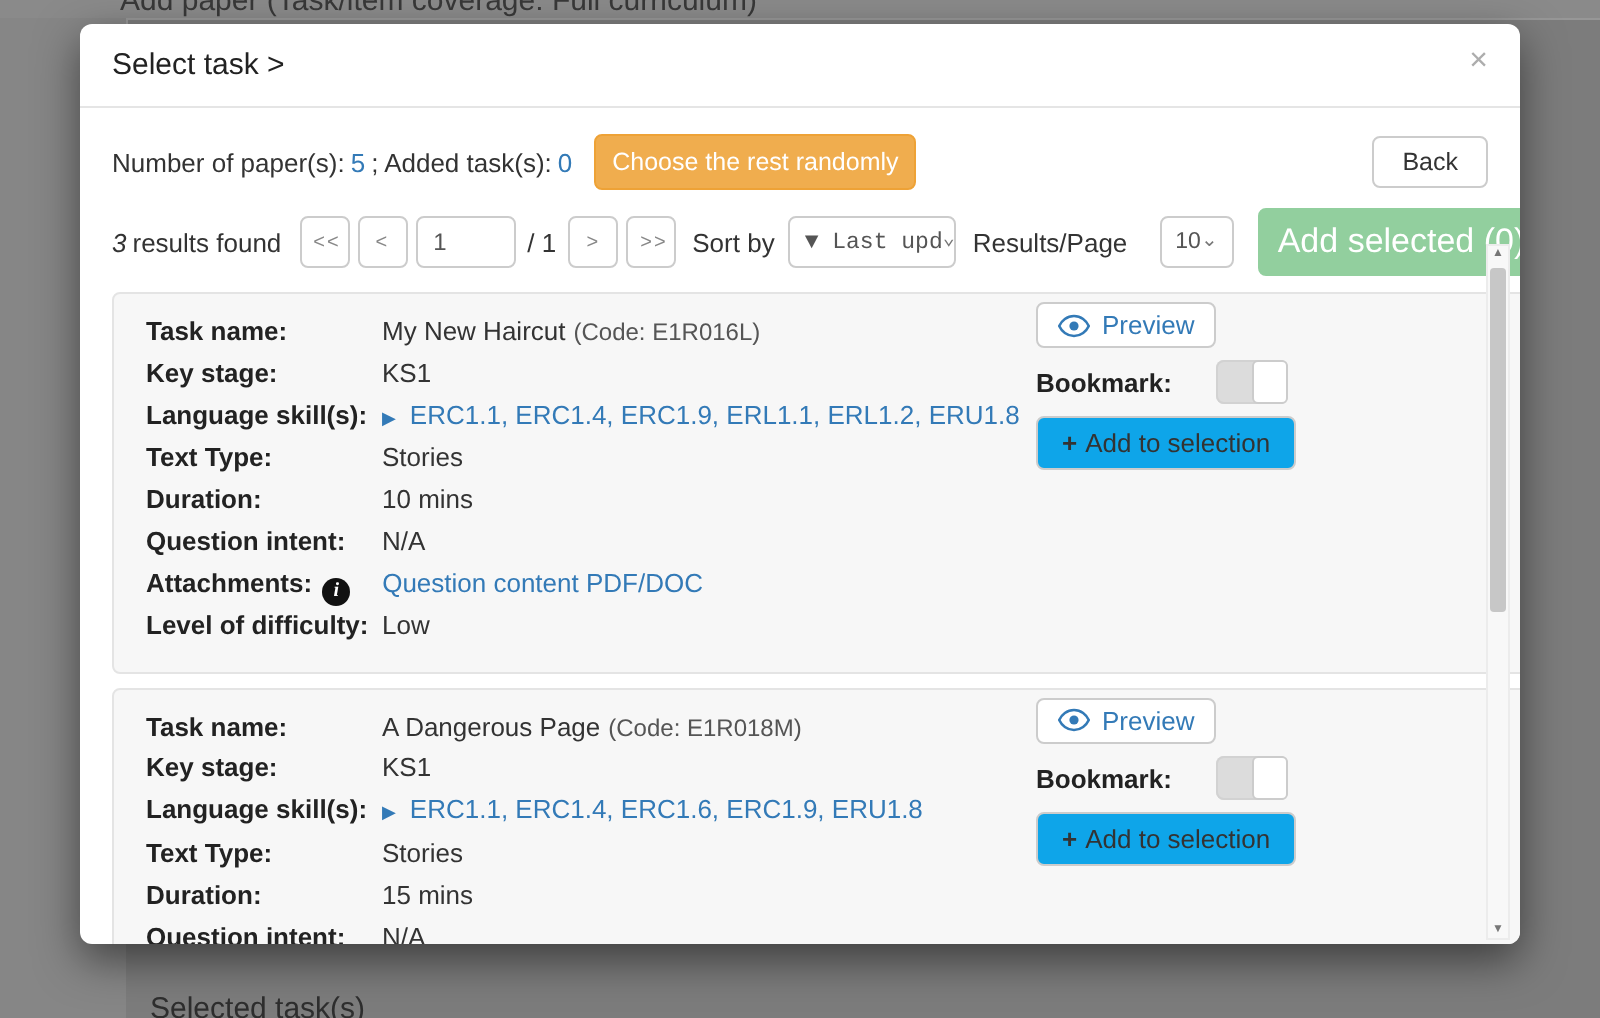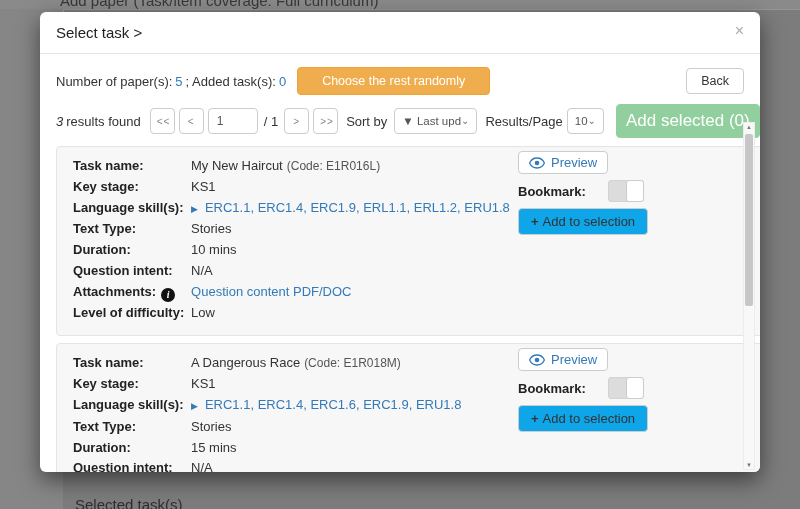--- a/index.html
+++ b/index.html
@@ -21,38 +21,38 @@
     background:#fff; border-radius:6px; box-shadow:0 8px 22px rgba(0,0,0,.5); overflow:hidden; }
   .modal-header { position:relative; padding:12px 16px 11px; border-bottom:1px solid #e5e5e5; }
   .modal-title { font-size:15px; color:#222; }
   .close-x { position:absolute; right:16px; top:11px; color:#adadad; font-size:16px; line-height:16px; cursor:pointer; background:none; border:none; font-family:inherit; }
 
   .toolbar { display:flex; align-items:center; margin:13px 16px 0; font-size:13px; }
   .blue-num { color:#337ab7; }
   .counts span { margin-right:3px; }
   .btn { font-family:inherit; cursor:pointer; }
   .btn-orange { margin-left:8px; background:#f0ad4e; border:1px solid #eea236; color:#fff;
-    border-radius:4px; padding:6px 24px; font-size:12.5px; }
+    border-radius:4px; padding:6px 8px; font-size:12.5px; }
   .btn-back { margin-left:auto; background:#fff; border:1px solid #ccc; color:#333;
     border-radius:4px; padding:5px 14px; font-size:12.5px; }
 
   .results-bar { display:flex; align-items:center; margin:9px 16px 8px; font-size:13px; white-space:nowrap; }
   .results-found { margin-right:9px; }
   .results-found em { font-style:italic; margin-right:3px; }
   .pg-btn { border:1px solid #ccc; background:#fff; color:#888; border-radius:4px;
     font-size:10px; height:26px; min-width:25px; padding:0 6px; margin-right:4px; letter-spacing:1px; }
   .page-input { width:50px; height:26px; border:1px solid #ccc; border-radius:4px;
     padding:0 8px; font-size:12px; color:#555; margin-right:3px; font-family:inherit; }
   .page-total { margin:0 6px 0 3px; }
   .sort-label { margin:0 7px 0 4px; }
   .selectbox { height:26px; border:1px solid #ccc; border-radius:4px; background:#fff;
     display:flex; align-items:center; justify-content:space-between; padding:0 7px;
     font-size:11.5px; color:#555; cursor:pointer; }
-  .sel-sort { width:84px; }
-  .sel-pp { width:74px; margin-left:4px;justify-content:center; }
+  .sel-sort { width:84px;font-family:Liberation Mono, monospace; }
+  .sel-pp { width:74px; margin-left:16px;justify-content:center; }
   .pp-label { margin-left:8px; }
   .chev { color:#777; font-size:10px; line-height:10px; }
   .btn-green { background:#92cf9e; border:1px solid #92cf9e; color:#fff; border-radius:4px;
     padding:6px 9px; font-size:17px; margin-left:12px; }
   .select-all { font-weight:700; margin:0 5px 0 3px; }
   .cb { appearance:none; -webkit-appearance:none; width:16px; height:16px; border:1px solid #b3b3b3;
     border-radius:3px; background:#fff; cursor:pointer; flex-shrink:0; }
 
   .cards { margin:0 16px; width:767px; }
   .card { position:relative; background:#f7f7f7; border:1px solid #e4e4e4; border-radius:4px;
@@ -187,21 +187,21 @@
               </span>
           </div>
           <button class="btn btn-add"><span class="plus">+</span><span>Add to selection</span></button>
         </div>
         <input type="checkbox" class="cb card-cb" style="">
       </div>
 
       <div class="card">
         <div class="frow">
           <span class="flabel">Task name:</span>
-          <span class="fvalue"><span>A Dangerous Race</span><span class="code">(Code: E1R018M)</span></span>
+          <span class="fvalue"><span>A Dangerous Page</span><span class="code">(Code: E1R018M)</span></span>
         </div>
         <div class="frow">
           <span class="flabel">Key stage:</span>
           <span class="fvalue">KS1</span>
         </div>
         <div class="frow">
           <span class="flabel">Language skill(s):</span>
           <span class="fvalue skills"><span class="tri">▶</span><span class="link">ERC1.1, ERC1.4, ERC1.6, ERC1.9, ERU1.8</span></span>
         </div>
         <div class="frow">

